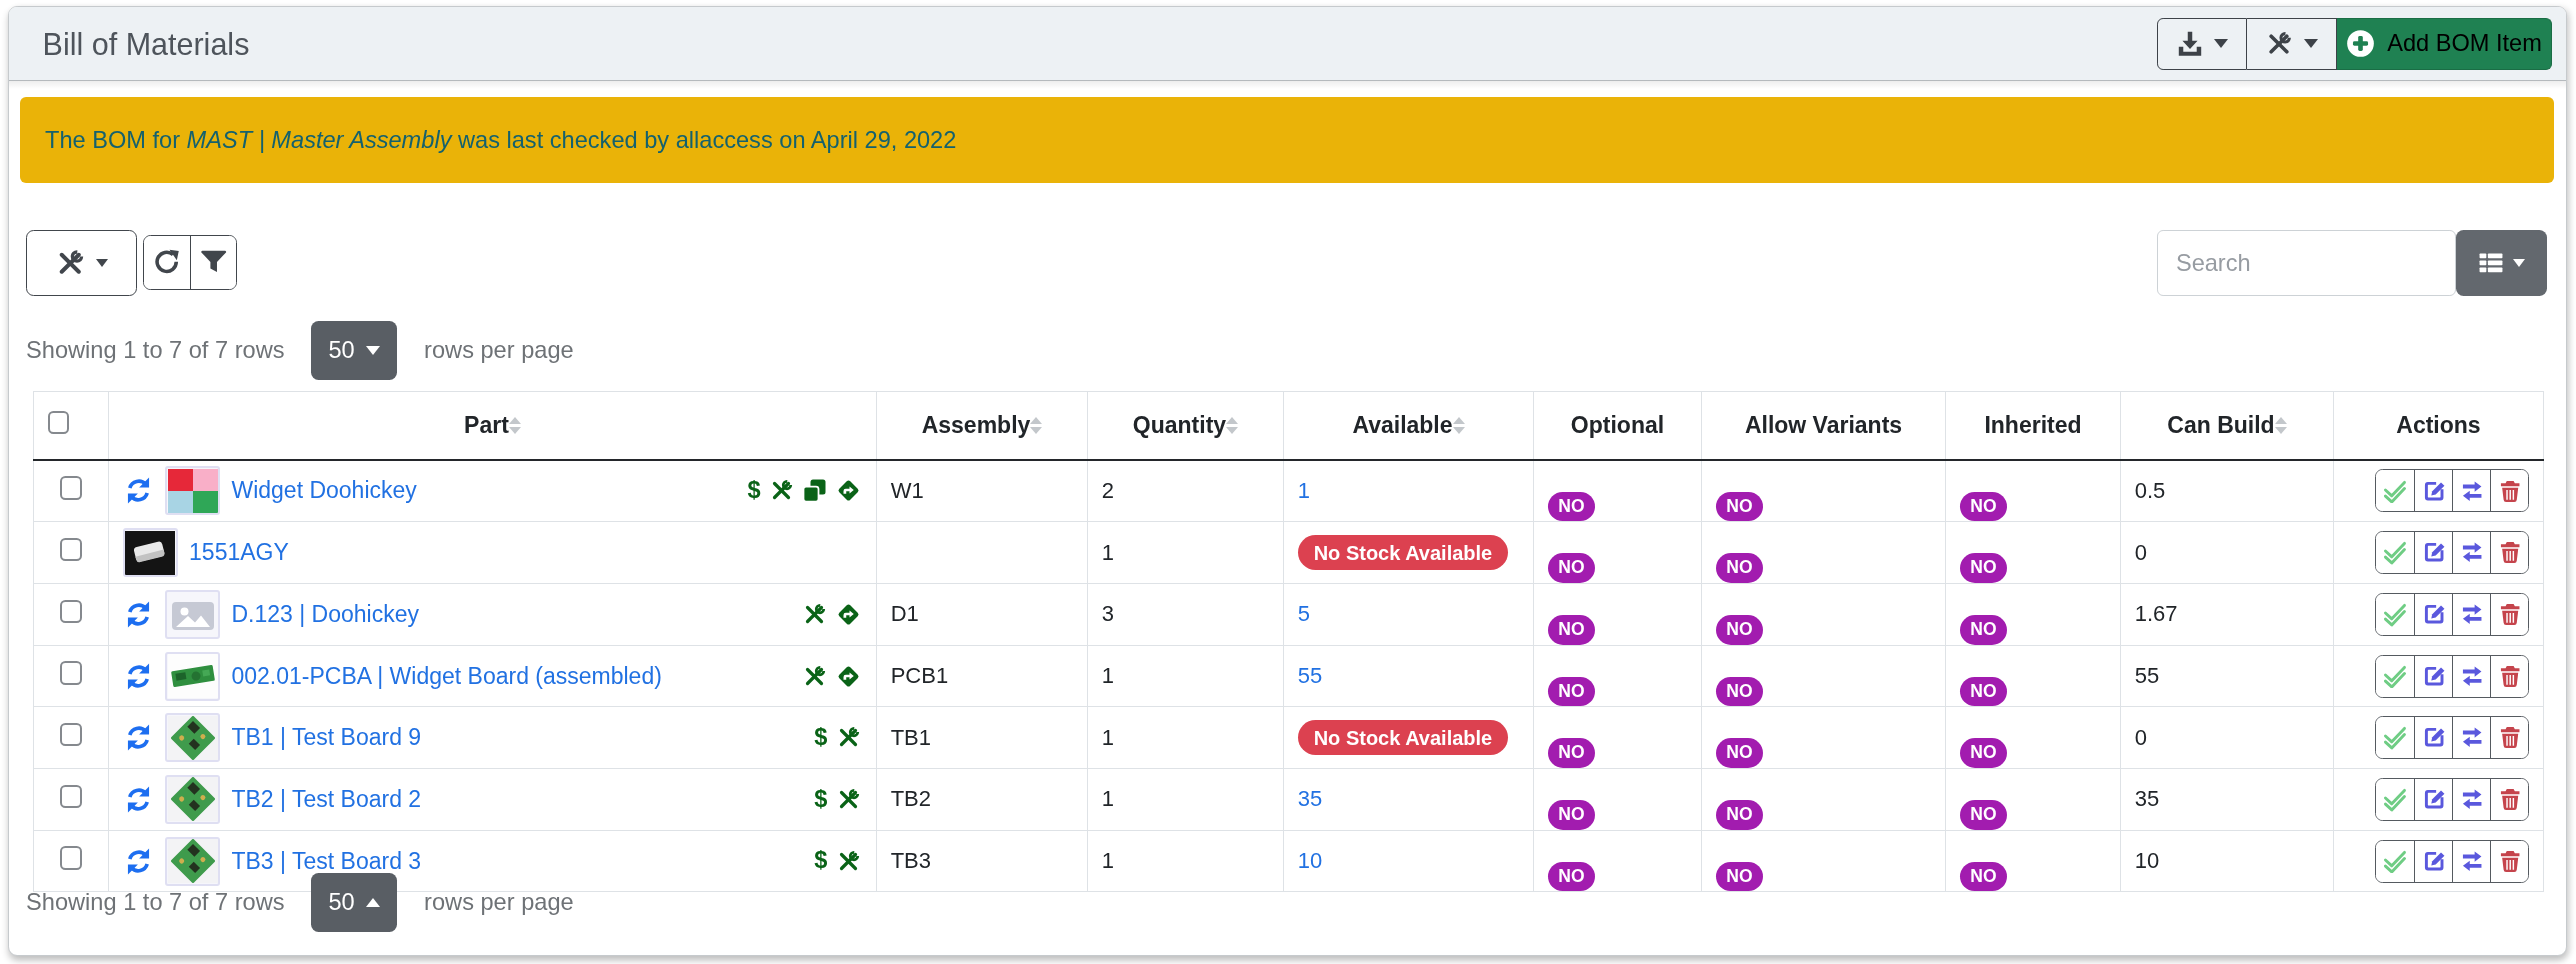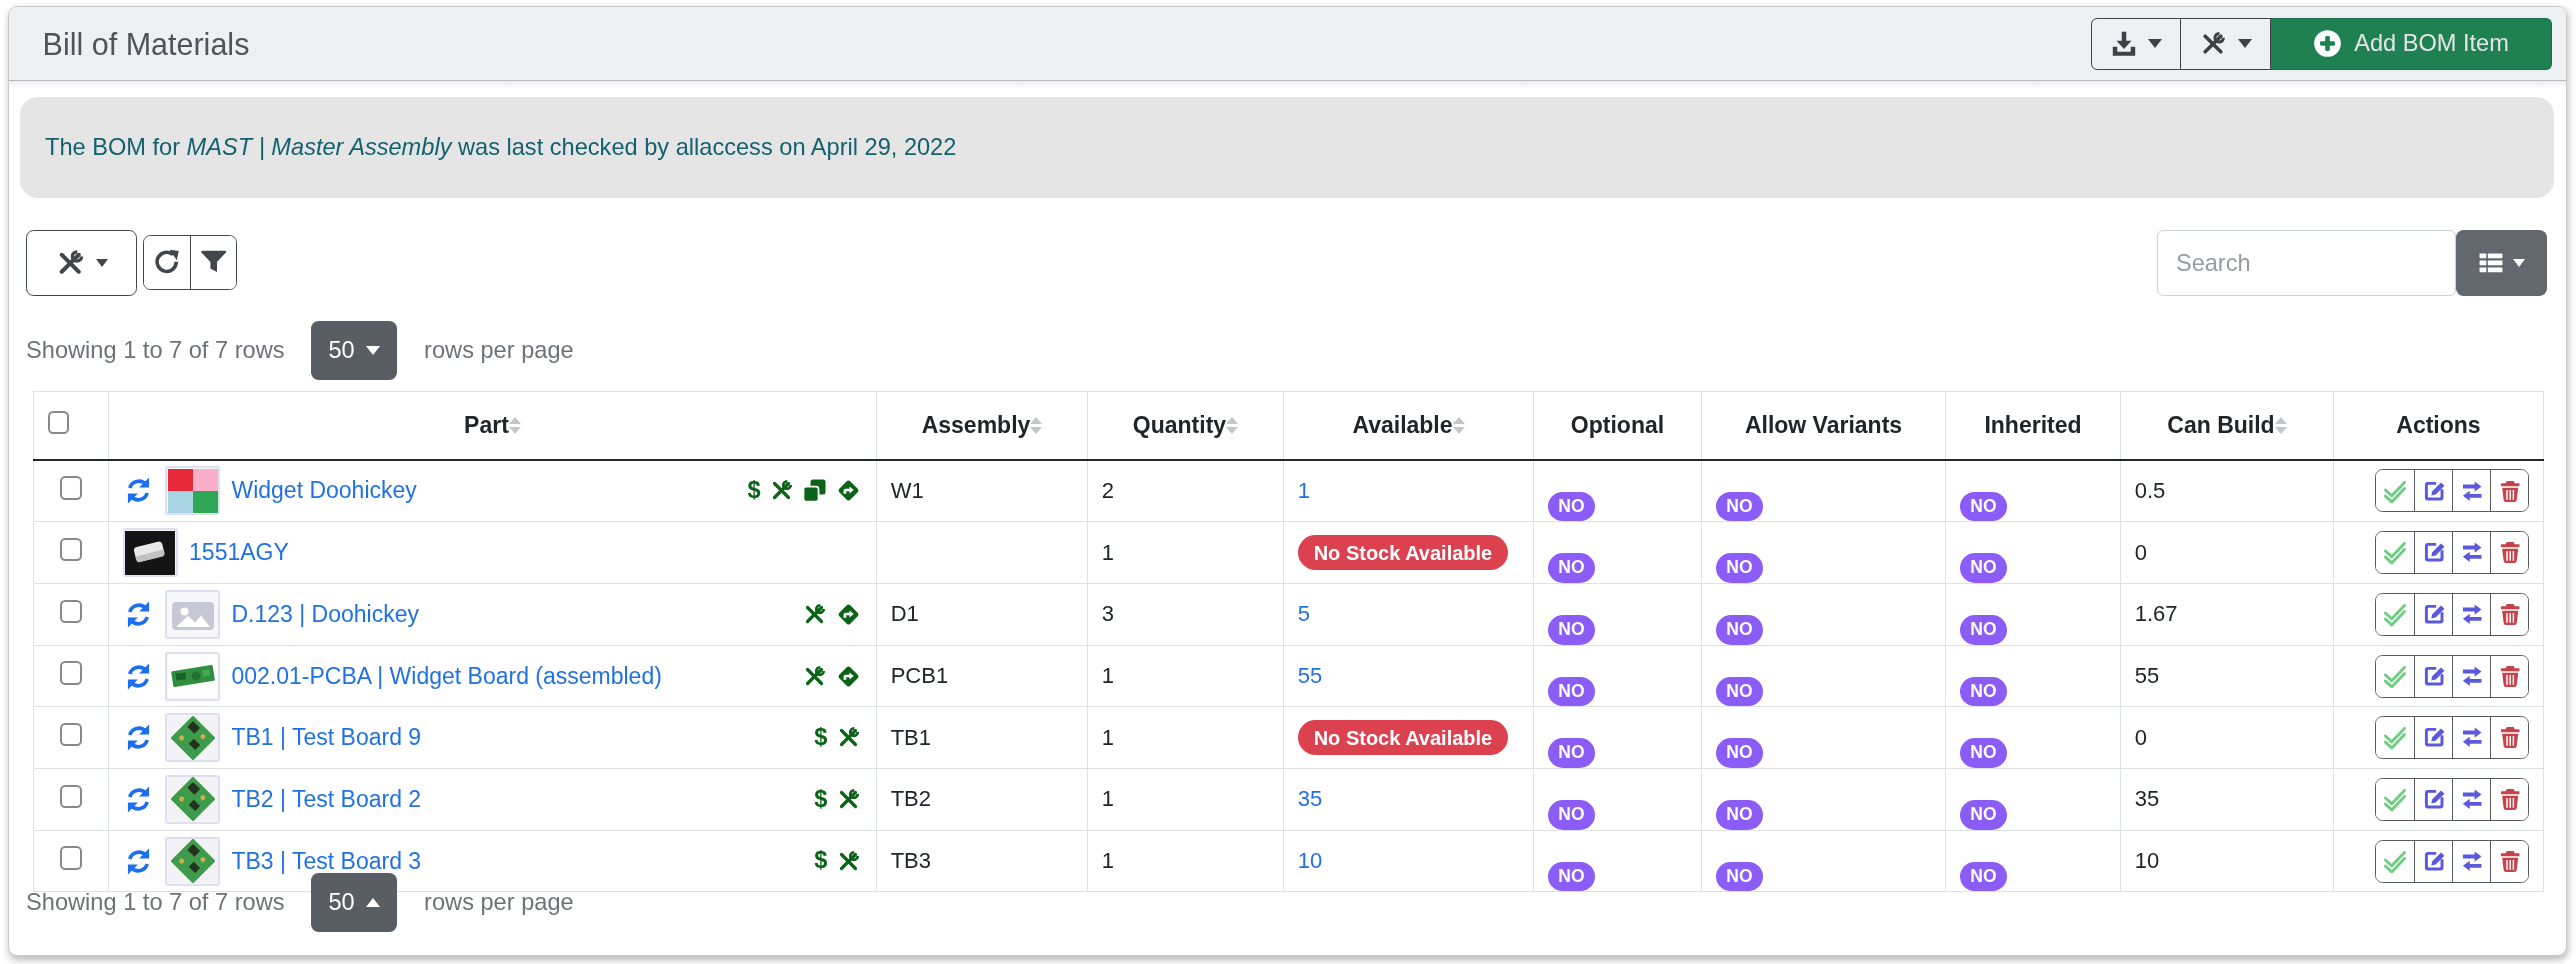--- a/index.html
+++ b/index.html
@@ -15,35 +15,35 @@
                  border-bottom:1.5px solid #c3c8cc; border-radius:7.6px 7.6px 0 0; }
   .card-header::after { content:''; position:absolute; left:0; right:0; top:100%; height:9.1px;
                  background:linear-gradient(rgba(0,0,0,.08), transparent); pointer-events:none; }
   .page-title { position:absolute; left:34px; top:50%; transform:translateY(-50%);
                 font-size:30.5px; font-weight:500; color:#4e545b; }
   .header-actions { position:absolute; right:13.7px; top:10.7px; height:52px; display:flex; align-items:stretch; }
   .btn-outline { display:flex; align-items:center; justify-content:center; gap:10.7px; width:90px;
                  background:transparent; border:1.5px solid #3d4248; color:#3d4248; cursor:pointer; }
   .btn-outline.first { border-radius:6.1px 0 0 6.1px; }
   .btn-outline.mid   { border-left:none; }
-  .btn-green { display:flex; align-items:center; gap:12.2px; padding:0 42px; background:#1f8152;
-               border:1.5px solid #1a6d45; border-left:none; border-radius:0 6.1px 6.1px 0; color:#e5e5e5;
+  .btn-green { display:flex; align-items:center; gap:12.2px; padding:0 9px; background:#1f8152;
+               border:1.5px solid #1a6d45; border-left:none; border-radius:0 6.1px 6.1px 0; color:#000000;
                font-size:23.6px; font-family:inherit; cursor:pointer; }
   .ico { display:inline-block; }
   .header-actions .ico { width:28px; height:28px; }
   .btn-green .ico { width:29px; height:29px; }
 
   .cd { width:0; height:0; border-left:7.6px solid transparent; border-right:7.6px solid transparent;
         border-top:9.1px solid currentColor; display:inline-block; }
   .cu { width:0; height:0; border-left:7.6px solid transparent; border-right:7.6px solid transparent;
         border-bottom:9.1px solid currentColor; display:inline-block; }
 
   
-  .alert { position:absolute; left:11.4px; right:11.4px; top:90px; height:101px; background:#e5e5e5;
-           border-radius:18px; color:#14616e; font-size:23.6px; display:flex; align-items:center;
+  .alert { position:absolute; left:11.4px; right:11.4px; top:90px; height:86px; background:#eab308;
+           border-radius:6px; color:#14616e; font-size:23.6px; display:flex; align-items:center;
            padding:0 25px; }
   .alert i { font-style:italic; }
 
   
   .tb-left { position:absolute; left:17.5px; top:223px; display:flex; align-items:flex-start; }
   .btn-wrench { width:111px; height:66px; background:#fff; border:1.5px solid #41464c; border-radius:7.6px;
                 color:#41464c; display:flex; align-items:center; justify-content:center; gap:10px; cursor:pointer; }
   .btn-wrench .ico { width:30.5px; height:30.5px; }
   .btn-wrench .cd { border-left-width:6.9px; border-right-width:6.9px; border-top-width:8.4px; }
   .mini-group { display:flex; margin-left:6.1px; margin-top:4.6px; border:1.5px solid #41464c; border-radius:7.6px;
@@ -93,21 +93,21 @@
   .sync-ico { width:31px; height:31px; color:#1d6ef0; flex:none; }
   .thumb { width:55px; height:49px; border:2.3px solid #dfdff2; background:#f6f6fb; border-radius:3px;
            display:flex; align-items:center; justify-content:center; overflow:hidden; flex:none; cursor:pointer; }
   .thumb svg { width:50px; height:44px; }
   .plink { color:#2171e2; font-size:23px; text-decoration:none; cursor:pointer; }
   .pbadges { margin-left:auto; display:flex; align-items:center; gap:8.4px; color:#0a6317; padding-right:1.5px; }
   .pbadges .ico { width:25px; height:25px; }
   .pb-dollar { font-size:23.6px; font-weight:800; color:#0a6317; line-height:1; }
 
   .avail-link { color:#2171e2; text-decoration:none; cursor:pointer; }
-  .badge-no { display:inline-block; background:#8b5cf6; color:#fff; font-weight:700; font-size:17.5px;
+  .badge-no { display:inline-block; background:#a21caf; color:#fff; font-weight:700; font-size:17.5px;
               padding:6.1px 10.7px; border-radius:16px; line-height:1;margin-top:31px; }
   .badge-nostock { display:inline-block; background:#dc4150; color:#fff; font-weight:700; font-size:20px;
               padding:7.6px 16px; border-radius:20px; line-height:1; }
 
   td.c-actions { padding:0 3px 0 13.7px; }
   .agroup { display:flex; border:1.5px solid #555a60; border-radius:7.6px; overflow:hidden;
             margin-left:auto; width:fit-content; background:#fff; }
   .abtn { width:38px; height:41px; background:#fff; border:none; display:flex; align-items:center;
           justify-content:center; cursor:pointer; }
   .abtn + .abtn { border-left:1.5px solid #555a60; }

